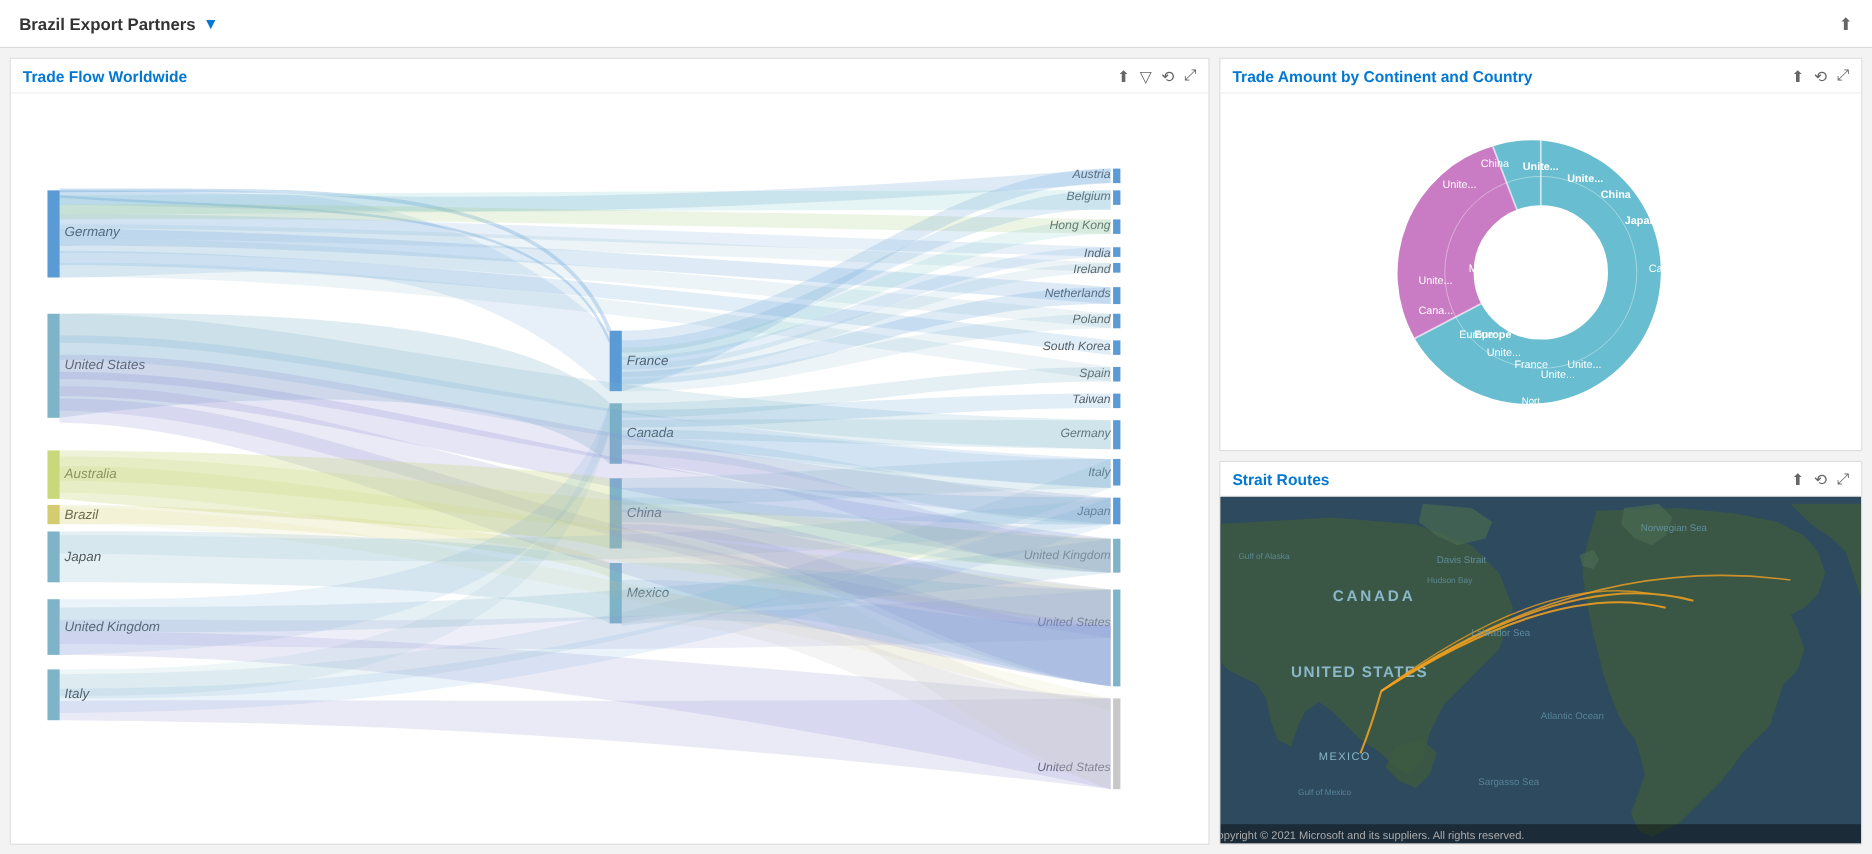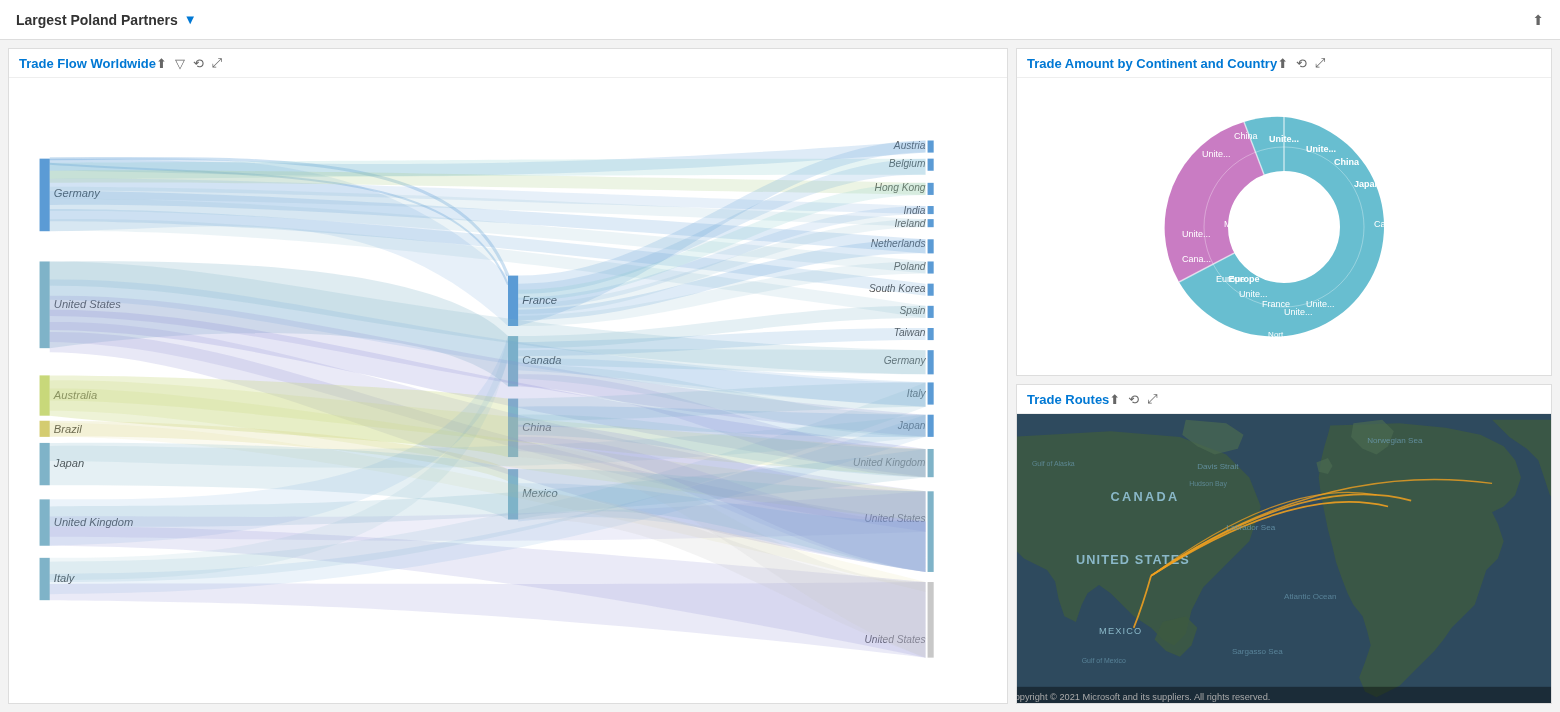--- a/index.html
+++ b/index.html
@@ -45,20 +45,21 @@
       flex: 1;
       display: flex;
       flex-direction: column;
       gap: 8px;
       border-radius: 14px;
     }
 
     .panel-header {
       display: flex;
       align-items: center;
+      justify-content: space-between;
       padding: 6px 10px;
       border-bottom: 1px solid #eee;
     }
 
     .panel-title {
       font-size: 13px;
       color: #0078d4;
       font-weight: 600;
     }
 
@@ -113,21 +114,21 @@
       position: relative;
       overflow: hidden;
       background: #2a3a4a;
     }
   </style>
 </head>
 <body>
 
 <div class="app-header">
   <div class="app-header-title">
-    <span>Largest Poland Partners</span>
+    <span>Brazil Export Partners</span>
     <span class="filter-icon-header">▼</span>
   </div>
   <span style="color:#666;font-size:14px;">⬆</span>
 </div>
 
 <div class="main-layout">
 
   <div class="left-panel">
     <div class="panel-header">
       <span class="panel-title">Trade Flow Worldwide</span>
@@ -340,21 +341,21 @@
           <line x1="160" y1="130" x2="120" y2="25" stroke="white" stroke-width="1.5" opacity="0.6"></line>
 
           <circle cx="160" cy="130" r="55" fill="none" stroke="white" stroke-width="2"></circle>
           <circle cx="160" cy="130" r="80" fill="none" stroke="white" stroke-width="0.8" opacity="0.4"></circle>
         </svg>
       </div>
     </div>
 
     <div class="bottom-right-panel">
       <div class="panel-header">
-        <span class="panel-title">Trade Routes</span>
+        <span class="panel-title">Strait Routes</span>
         <div class="panel-icons">
           <span>⬆</span>
           <span>⟲</span>
           <span>⤢</span>
         </div>
       </div>
       <div class="map-container">
         <svg viewBox="0 0 540 250" width="100%" height="100%" preserveAspectRatio="xMidYMid slice">
 
           <rect width="540" height="250" fill="#2a3a4a"></rect>

